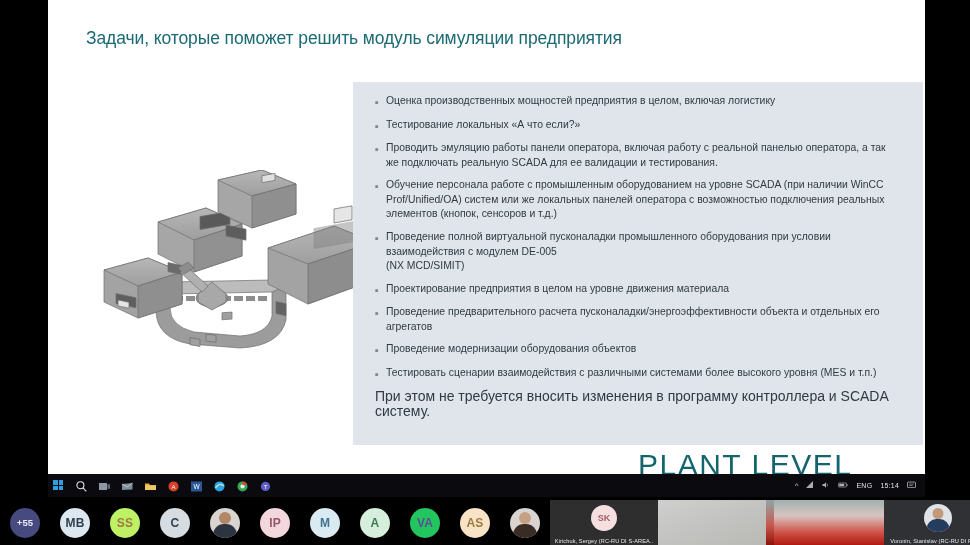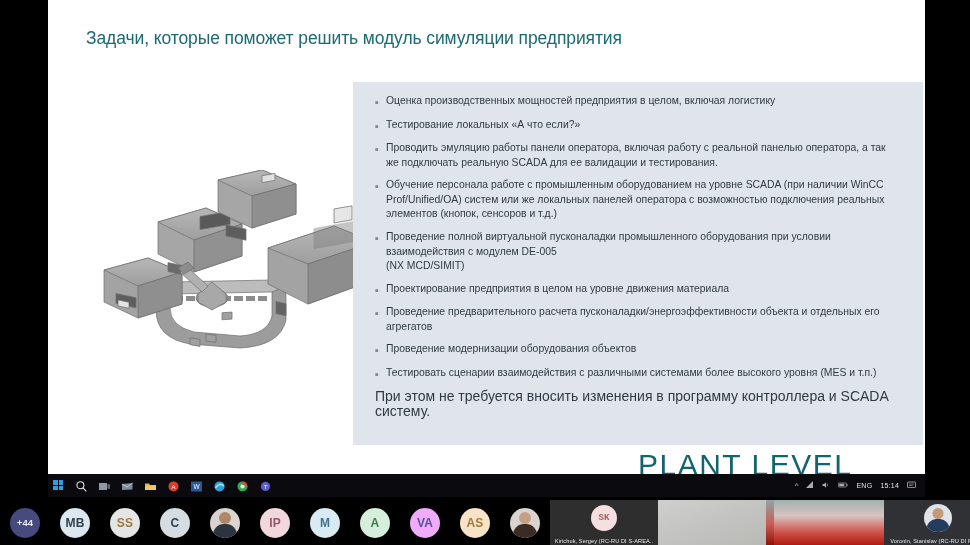--- a/index.html
+++ b/index.html
@@ -209,21 +209,21 @@
     position: relative;
     overflow: hidden;
   }
   #tile-sk { width: 108px; background: #2e2e2e; }
   #tile-sk .tile-avatar {
     position: absolute; left: 50%; top: 5px;
     transform: translateX(-50%);
     width: 26px; height: 26px; border-radius: 50%;
     background: #f6dfe0; color: #9c5f64;
     display: flex; align-items: center; justify-content: center;
-    font-size: 9px; font-weight: bold; font-family: Liberation Mono, monospace;
+    font-size: 9px; font-weight: bold;
   }
   #tile-grey {
     width: 108px;
     background: linear-gradient(160deg,#cfcfcf 0%,#c4c4c2 45%,#b9b9b5 100%);
   }
   #tile-red {
     width: 110px;
     background: linear-gradient(180deg,#9fb2b0 0%,#d8c3c0 35%,#cf5248 72%,#b01a10 100%);
   }
   #tile-voronin { width: 108px; background: #2f3135; }
@@ -475,48 +475,48 @@
         </span>
       </div>
     </div>
 
   </div>
 </div>
 
 <div id="participant-strip">
 
   <div class="avatar-slot">
-    <div class="avatar overflow" style="background:#474a7e">+44</div>
+    <div class="avatar overflow" style="background:#474a7e">+55</div>
   </div>
   <div class="avatar-slot">
     <div class="avatar" style="background:#dce7f0">MB</div>
   </div>
   <div class="avatar-slot">
-    <div class="avatar" style="background:#e5e5e5;color:#9c7a43">SS</div>
+    <div class="avatar" style="background:#bef264;color:#9c7a43">SS</div>
   </div>
   <div class="avatar-slot">
     <div class="avatar" style="background:#d5dde2">C</div>
   </div>
   <div class="avatar-slot">
     <div class="avatar photo-av">
       <span class="ph-head"></span>
       <span class="ph-body"></span>
     </div>
   </div>
   <div class="avatar-slot">
     <div class="avatar" style="background:#f2d7dd;color:#96556a">IP</div>
   </div>
   <div class="avatar-slot">
     <div class="avatar" style="background:#d9eaf2;color:#3f7390">M</div>
   </div>
   <div class="avatar-slot">
     <div class="avatar" style="background:#d6efdc;color:#3e7a51">A</div>
   </div>
   <div class="avatar-slot">
-    <div class="avatar" style="background:#f0abfc;color:#5a4f96">VA</div>
+    <div class="avatar" style="background:#22c55e;color:#5a4f96">VA</div>
   </div>
   <div class="avatar-slot">
     <div class="avatar" style="background:#f9e3c6;color:#9c7a43">AS</div>
   </div>
   <div class="avatar-slot">
     <div class="avatar photo-av dark">
       <span class="ph-head"></span>
       <span class="ph-body"></span>
     </div>
   </div>

